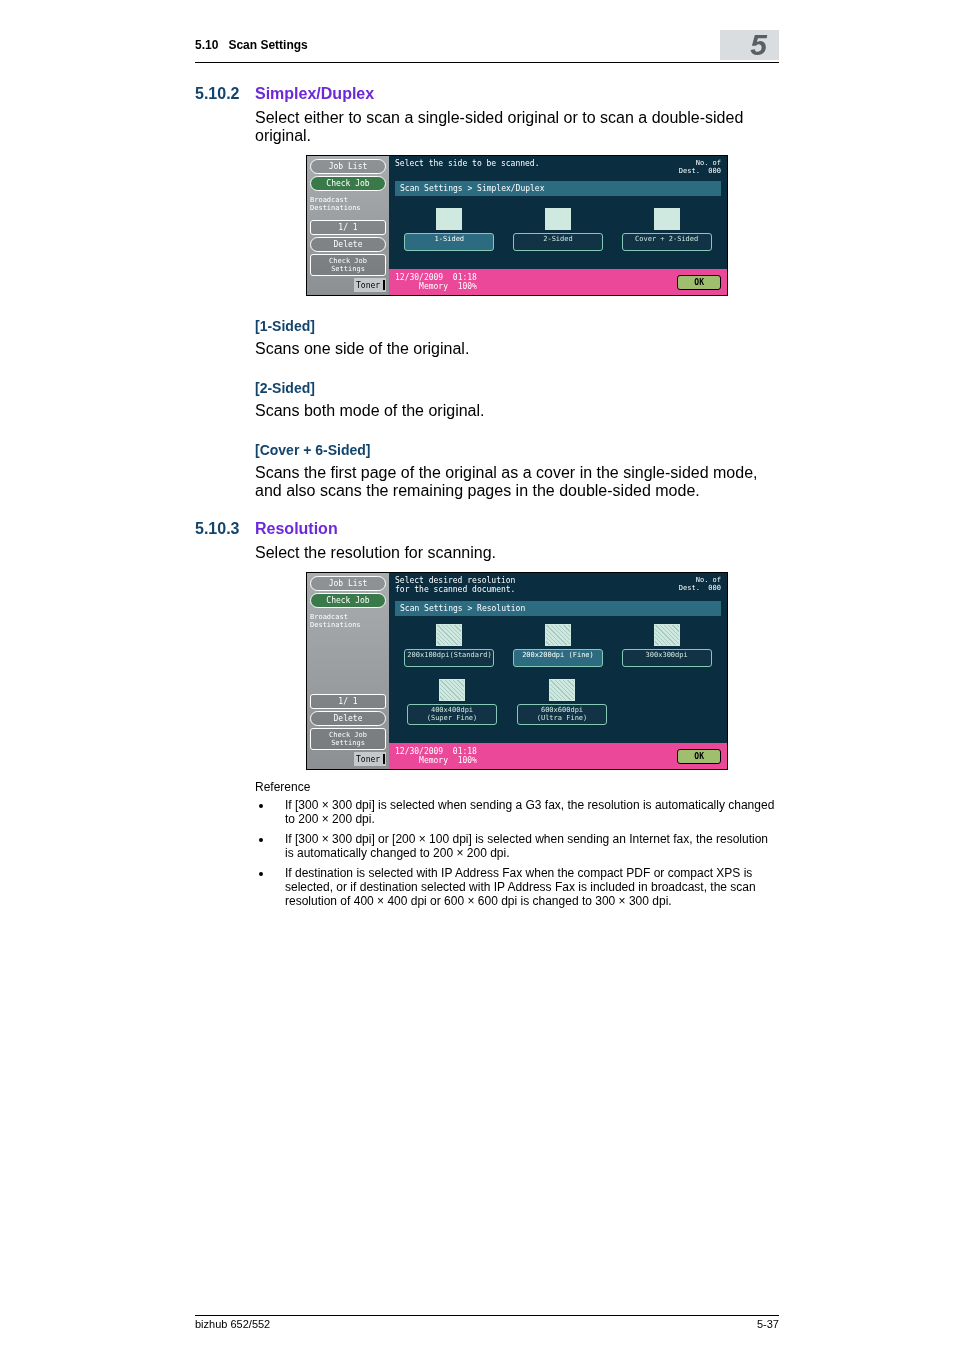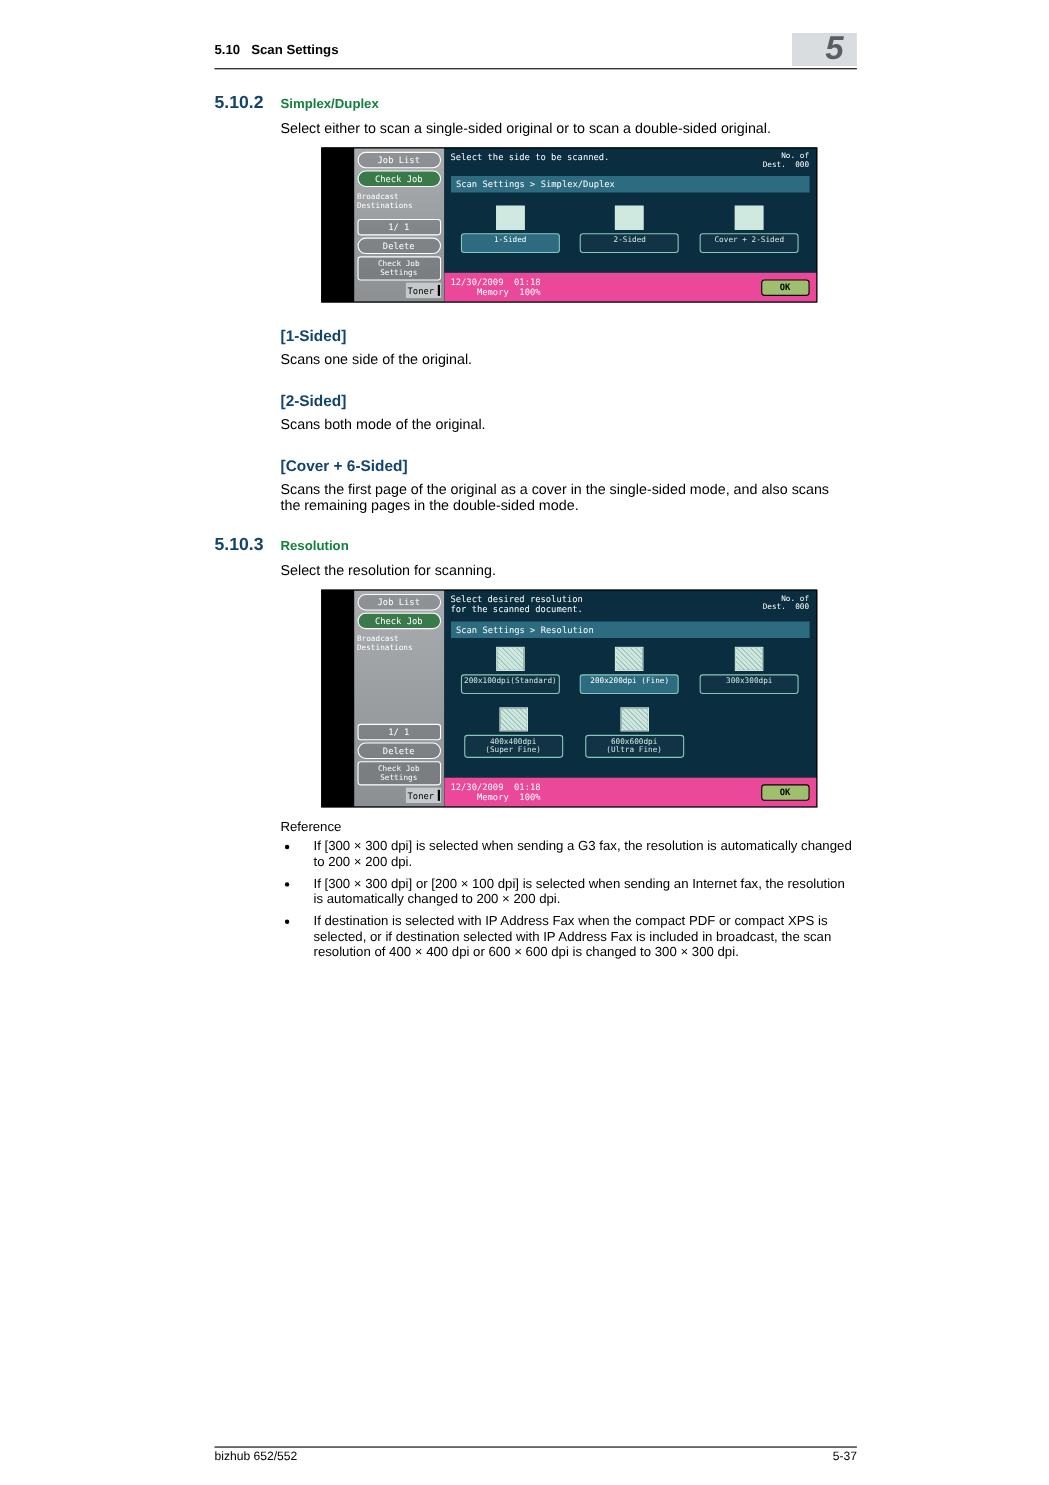--- a/index.html
+++ b/index.html
@@ -44,30 +44,30 @@
     margin-bottom: 4px;
   }
   .section-num {
     width: 60px;
     font-size: 16px;
     font-weight: bold;
     color: #12446c;
     flex-shrink: 0;
   }
   .section-title {
-    font-size: 12px;
-    font-weight: bold;
-    color: #15803d;
+    font-size: 16px;
+    font-weight: bold;
+    color: #6d28d9;
     text-align: right;
   }
   .body-block {
     margin-left: 60px;
   }
   .body-text {
-    font-size: 13px;
+    font-size: 16px;
     margin: 6px 15px 10px 0;
   }
   .sub-title {
     font-size: 14px;
     font-weight: bold;
     color: #12446c;
     margin-top: 22px;
     margin-bottom: 4px;
   }
   .ref-label {
@@ -98,21 +98,20 @@
   
   .shot {
     width: 420px;
     margin: 6px auto 10px auto;
     font-family: "Lucida Console", Monaco, monospace;
     font-size: 8px;
     color: #fff;
     display: flex;
     border: 1px solid #000;
     background: #000;
-    padding-left: 29px;
   }
   .shot-left {
     width: 82px;
     background: linear-gradient(#a9adb0, #8c9093);
     display: flex;
     flex-direction: column;
     padding: 3px;
     box-sizing: border-box;
     gap: 2px;
   }

